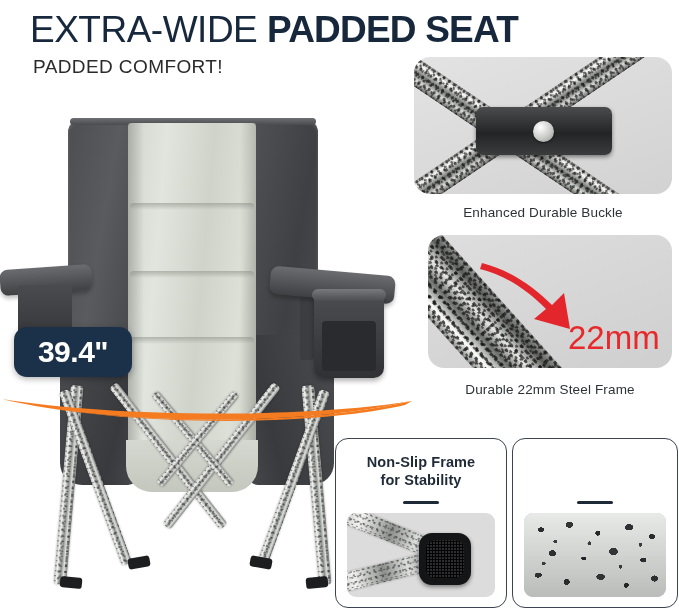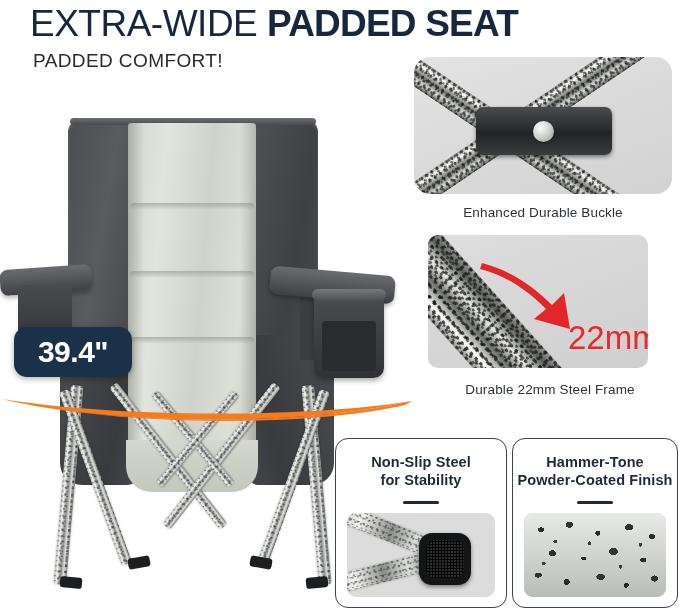--- a/index.html
+++ b/index.html
@@ -1,20 +1,20 @@
 <!DOCTYPE html>
 <html><head>
 <meta charset="utf-8">
 <style>
   html,body{margin:0;padding:0;background:#fff;}
   body{width:679px;height:610px;position:relative;overflow:hidden;
        font-family:"Liberation Sans",sans-serif;-webkit-font-smoothing:antialiased;}
 
   
-  #header{position:absolute;left:0;top:6px;width:679px;height:78px;}
+  #header{position:absolute;left:0;top:12px;width:679px;height:78px;}
   #title{position:absolute;left:30px;top:-2px;white-space:nowrap;
          color:#17283d;font-size:37px;letter-spacing:-0.5px;line-height:40px;}
   #title .light{font-weight:300;}
   #title .bold{font-weight:800;letter-spacing:-0.8px;}
   #subtitle{position:absolute;left:33px;top:44px;color:#2b2b2b;
             font-size:19px;font-weight:300;letter-spacing:0.4px;}
 
   
   #chair-stage{position:absolute;left:0px;top:85px;width:405px;height:500px;}
   #chair-photo{position:absolute;left:0;top:0;width:405px;height:500px;}
@@ -103,22 +103,22 @@
 
   
   .photo-card{position:absolute;background:#dcdcdc;border-radius:16px;overflow:hidden;}
   .caption{position:absolute;text-align:center;color:#2e3338;font-size:13.5px;
       letter-spacing:0.15px;font-weight:400;}
 
   #buckle-card{left:414px;top:57px;width:258px;height:137px;
       background:linear-gradient(160deg,#e3e3e3,#d2d2d2);}
   #buckle-cap{left:414px;top:205px;width:258px;}
 
-  #frame-card{left:428px;top:235px;width:220px;height:133px;
-      background:linear-gradient(160deg,#dedede,#cfcfcf);border-radius:10px;}
+  #frame-card{left:428px;top:235px;width:244px;height:133px;
+      background:linear-gradient(160deg,#dedede,#cfcfcf);}
   #frame-cap{left:414px;top:382px;width:272px;}
 
   
   .xtube{position:absolute;height:26px;border-radius:5px;
       background:linear-gradient(180deg,#9a9c98 0%,#fafbf8 20%,#6e716d 52%,#d9dbd7 76%,#5d605c 100%);}
   .xtube.spk{background-image:
       radial-gradient(circle at 25% 35%,rgba(25,25,25,.7) 0 1.6px,transparent 1.6px),
       radial-gradient(circle at 65% 65%,rgba(25,25,25,.65) 0 1.4px,transparent 1.4px),
       radial-gradient(circle at 88% 22%,rgba(25,25,25,.6) 0 1.2px,transparent 1.2px),
       radial-gradient(circle at 45% 80%,rgba(25,25,25,.55) 0 1.3px,transparent 1.3px),
@@ -269,34 +269,30 @@
   </div>
   <svg id="red-arrow" viewBox="0 0 120 80">
     <path d="M4 6 C34 14 56 30 74 48 L86 36 L92 72 L56 62 L68 52 C50 34 28 18 2 12 Z" fill="#e3262b"></path>
   </svg>
   <div id="mm-label">22mm</div>
 </div>
 <div class="caption" id="frame-cap">Durable 22mm Steel Frame</div>
 
 <div class="feat-card" id="feet-card">
   <div class="feat-title">
-    <span>Non-Slip Steel</span><br>
+    <span>Non-Slip Frame</span><br>
     <span>for Stability</span>
   </div>
   <div class="feat-rule"></div>
   <div class="feat-photo">
     <div class="tube spk" id="foot-tube-a"></div>
     <div class="tube spk" id="foot-tube-b"></div>
     <div id="foot-cap"></div>
     <div id="foot-grip"></div>
   </div>
 </div>
 
 <div class="feat-card" id="finish-card">
-  <div class="feat-title">
-    <span>Hammer-Tone</span><br>
-    <span>Powder-Coated Finish</span>
-  </div>
   <div class="feat-rule"></div>
   <div class="feat-photo">
     <div id="finish-tex"></div>
   </div>
 </div>
 
 </body></html>

